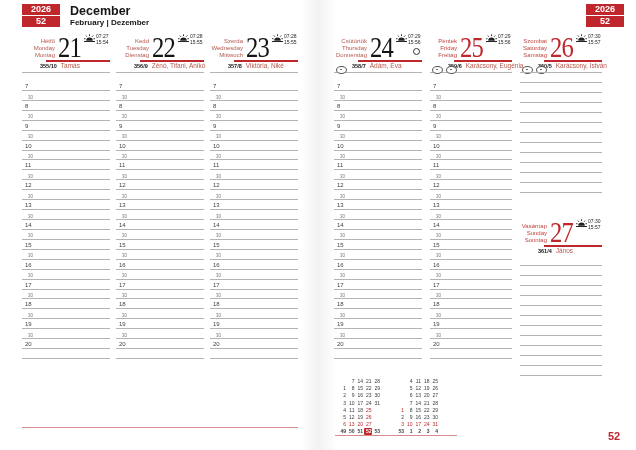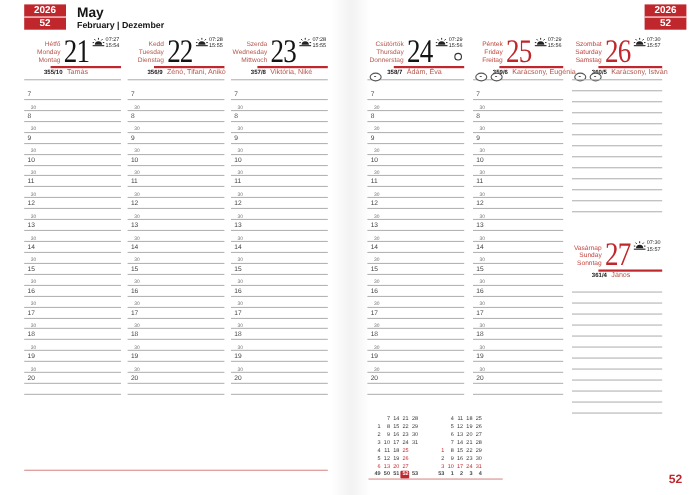--- a/index.html
+++ b/index.html
@@ -47,21 +47,21 @@
 <body>
 
 <div class="spread">
   <div class="gutter"></div>
 
   <div class="week-box" style="left:22px;">
     <div class="wb-cell">2026</div>
     <div class="wb-cell">52</div>
   </div>
   <div class="title-block">
-    <div class="month-title">May</div>
+    <div class="month-title">December</div>
     <div class="month-subtitle">February | Dezember</div>
   </div>
 
   <div class="week-box" style="left:586px;">
     <div class="wb-cell">2026</div>
     <div class="wb-cell">52</div>
   </div>
 
   <div id="columns-root">
       <div class="day-col" style="left: 22px; width: 88px;">

